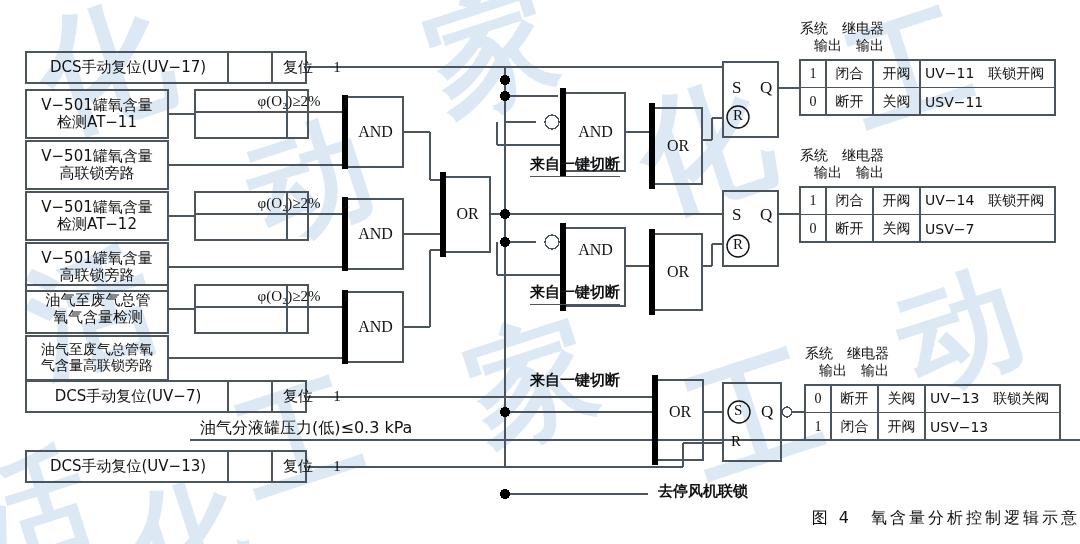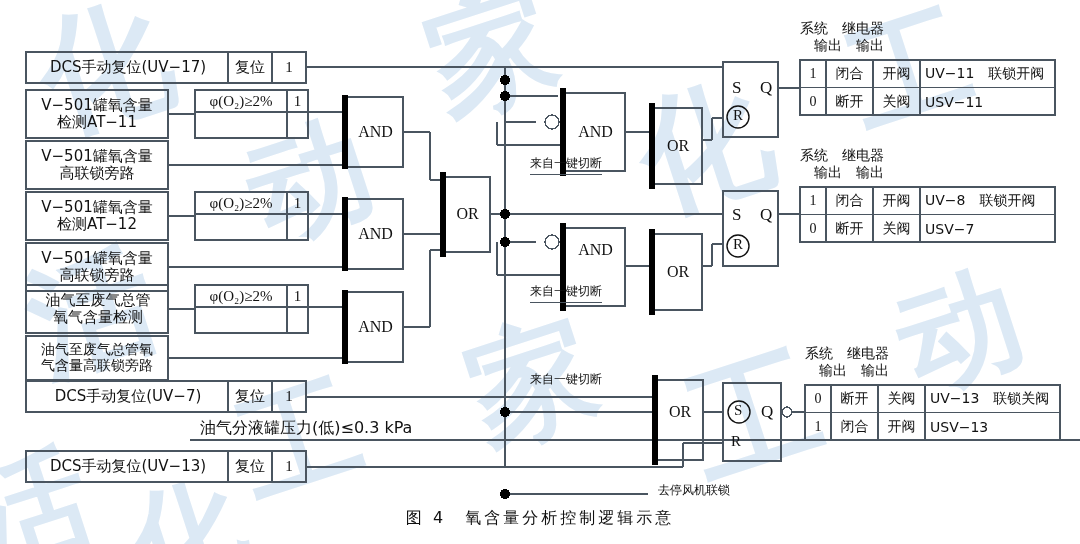--- a/index.html
+++ b/index.html
@@ -24,36 +24,37 @@
   .cn{font-family:"DejaVu Sans","Liberation Sans",sans-serif;}
   .ser{font-family:"Liberation Serif","DejaVu Serif",serif;}
 
   .boxlabel{
     position:absolute;display:flex;align-items:center;justify-content:center;
     text-align:center;font-size:15px;line-height:1.12;
   }
   .cellv{
     position:absolute;display:flex;align-items:center;justify-content:center;
     font-size:15px;
+    margin-left:48px;
   }
   .gatetext{
     position:absolute;display:flex;align-items:center;justify-content:center;
     font-size:16px;font-family:"Liberation Serif","DejaVu Serif",serif;
   }
   .tbl-cell{
     position:absolute;display:flex;align-items:center;justify-content:center;
     font-size:14px;
   }
   .tbl-cell.left{justify-content:flex-start;padding-left:5px;}
   .hdr{
     position:absolute;font-size:14px;line-height:1.22;
     font-family:"DejaVu Sans","Liberation Sans",sans-serif;
     text-align:right;
   }
-  .sig{position:absolute;font-size:12px;}
+  .sig{position:absolute;font-size:15px;font-weight:bold;}
   .caption{
     position:absolute;width:100%;text-align:center;font-size:16px;letter-spacing:3px;
   }
   .logo{position:absolute;display:flex;align-items:center;gap:6px;opacity:.45;}
   .logo .wctext{font-size:21px;color:#b9cfe2;font-family:"DejaVu Sans","Liberation Sans",sans-serif;}
 </style>
 </head>
 <body>
 
 <div id="stage">
@@ -333,31 +334,31 @@
   <div class="tbl-cell cn" style="left:873px;top:60px;width:47px;height:27px;">开阀</div>
   <div class="tbl-cell left cn" style="left:920px;top:60px;width:135px;height:27px;">UV−11　联锁开阀</div>
   <div class="tbl-cell ser" style="left:800px;top:88px;width:26px;height:27px;">0</div>
   <div class="tbl-cell cn" style="left:826px;top:88px;width:47px;height:27px;">断开</div>
   <div class="tbl-cell cn" style="left:873px;top:88px;width:47px;height:27px;">关阀</div>
   <div class="tbl-cell left cn" style="left:920px;top:88px;width:135px;height:27px;">USV−11</div>
 
   <div class="tbl-cell ser" style="left:800px;top:187px;width:26px;height:27px;">1</div>
   <div class="tbl-cell cn" style="left:826px;top:187px;width:47px;height:27px;">闭合</div>
   <div class="tbl-cell cn" style="left:873px;top:187px;width:47px;height:27px;">开阀</div>
-  <div class="tbl-cell left cn" style="left:920px;top:187px;width:135px;height:27px;">UV−8　联锁开阀</div>
+  <div class="tbl-cell left cn" style="left:920px;top:187px;width:135px;height:27px;">UV−14　联锁开阀</div>
   <div class="tbl-cell ser" style="left:800px;top:215px;width:26px;height:27px;">0</div>
   <div class="tbl-cell cn" style="left:826px;top:215px;width:47px;height:27px;">断开</div>
   <div class="tbl-cell cn" style="left:873px;top:215px;width:47px;height:27px;">关阀</div>
   <div class="tbl-cell left cn" style="left:920px;top:215px;width:135px;height:27px;">USV−7</div>
 
   <div class="tbl-cell ser" style="left:805px;top:385px;width:26px;height:27px;">0</div>
   <div class="tbl-cell cn" style="left:831px;top:385px;width:47px;height:27px;">断开</div>
   <div class="tbl-cell cn" style="left:878px;top:385px;width:47px;height:27px;">关阀</div>
   <div class="tbl-cell left cn" style="left:925px;top:385px;width:135px;height:27px;">UV−13　联锁关阀</div>
   <div class="tbl-cell ser" style="left:805px;top:413px;width:26px;height:27px;">1</div>
   <div class="tbl-cell cn" style="left:831px;top:413px;width:47px;height:27px;">闭合</div>
   <div class="tbl-cell cn" style="left:878px;top:413px;width:47px;height:27px;">开阀</div>
   <div class="tbl-cell left cn" style="left:925px;top:413px;width:135px;height:27px;">USV−13</div>
 
-  <div class="caption cn" style="left:0;top:508px;">图 4　氧含量分析控制逻辑示意</div>
+  <div class="caption cn" style="left:0;top:508px;text-align:right;">图 4　氧含量分析控制逻辑示意</div>
 
 
 </div>
 
 </body></html>

